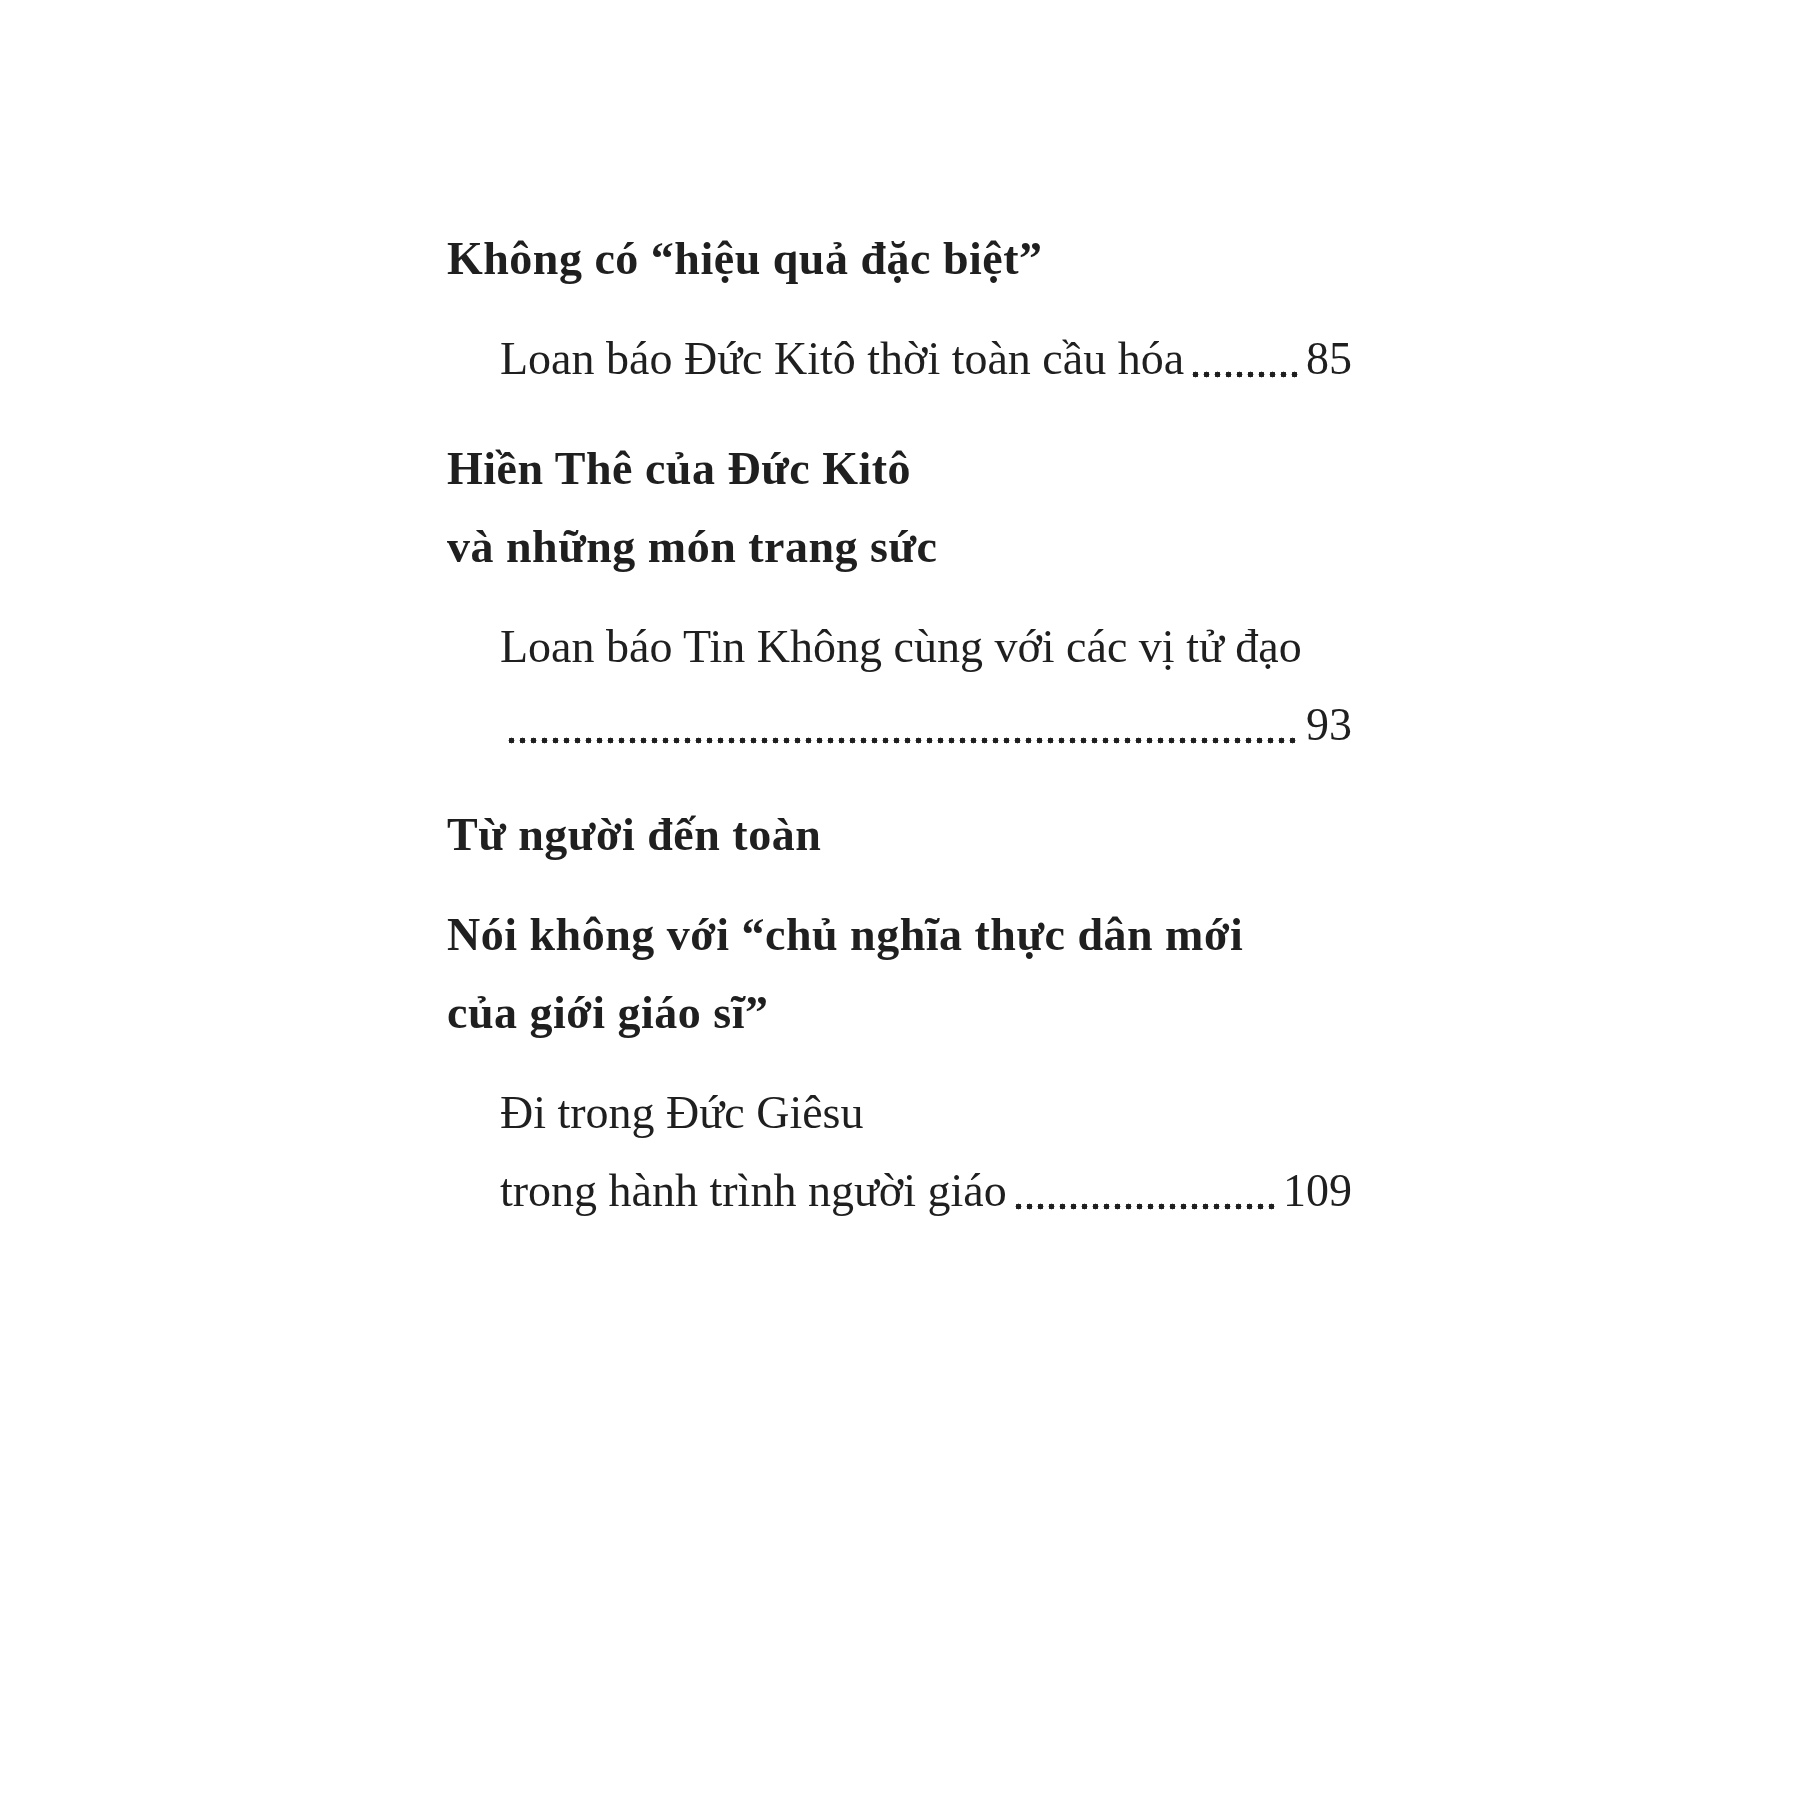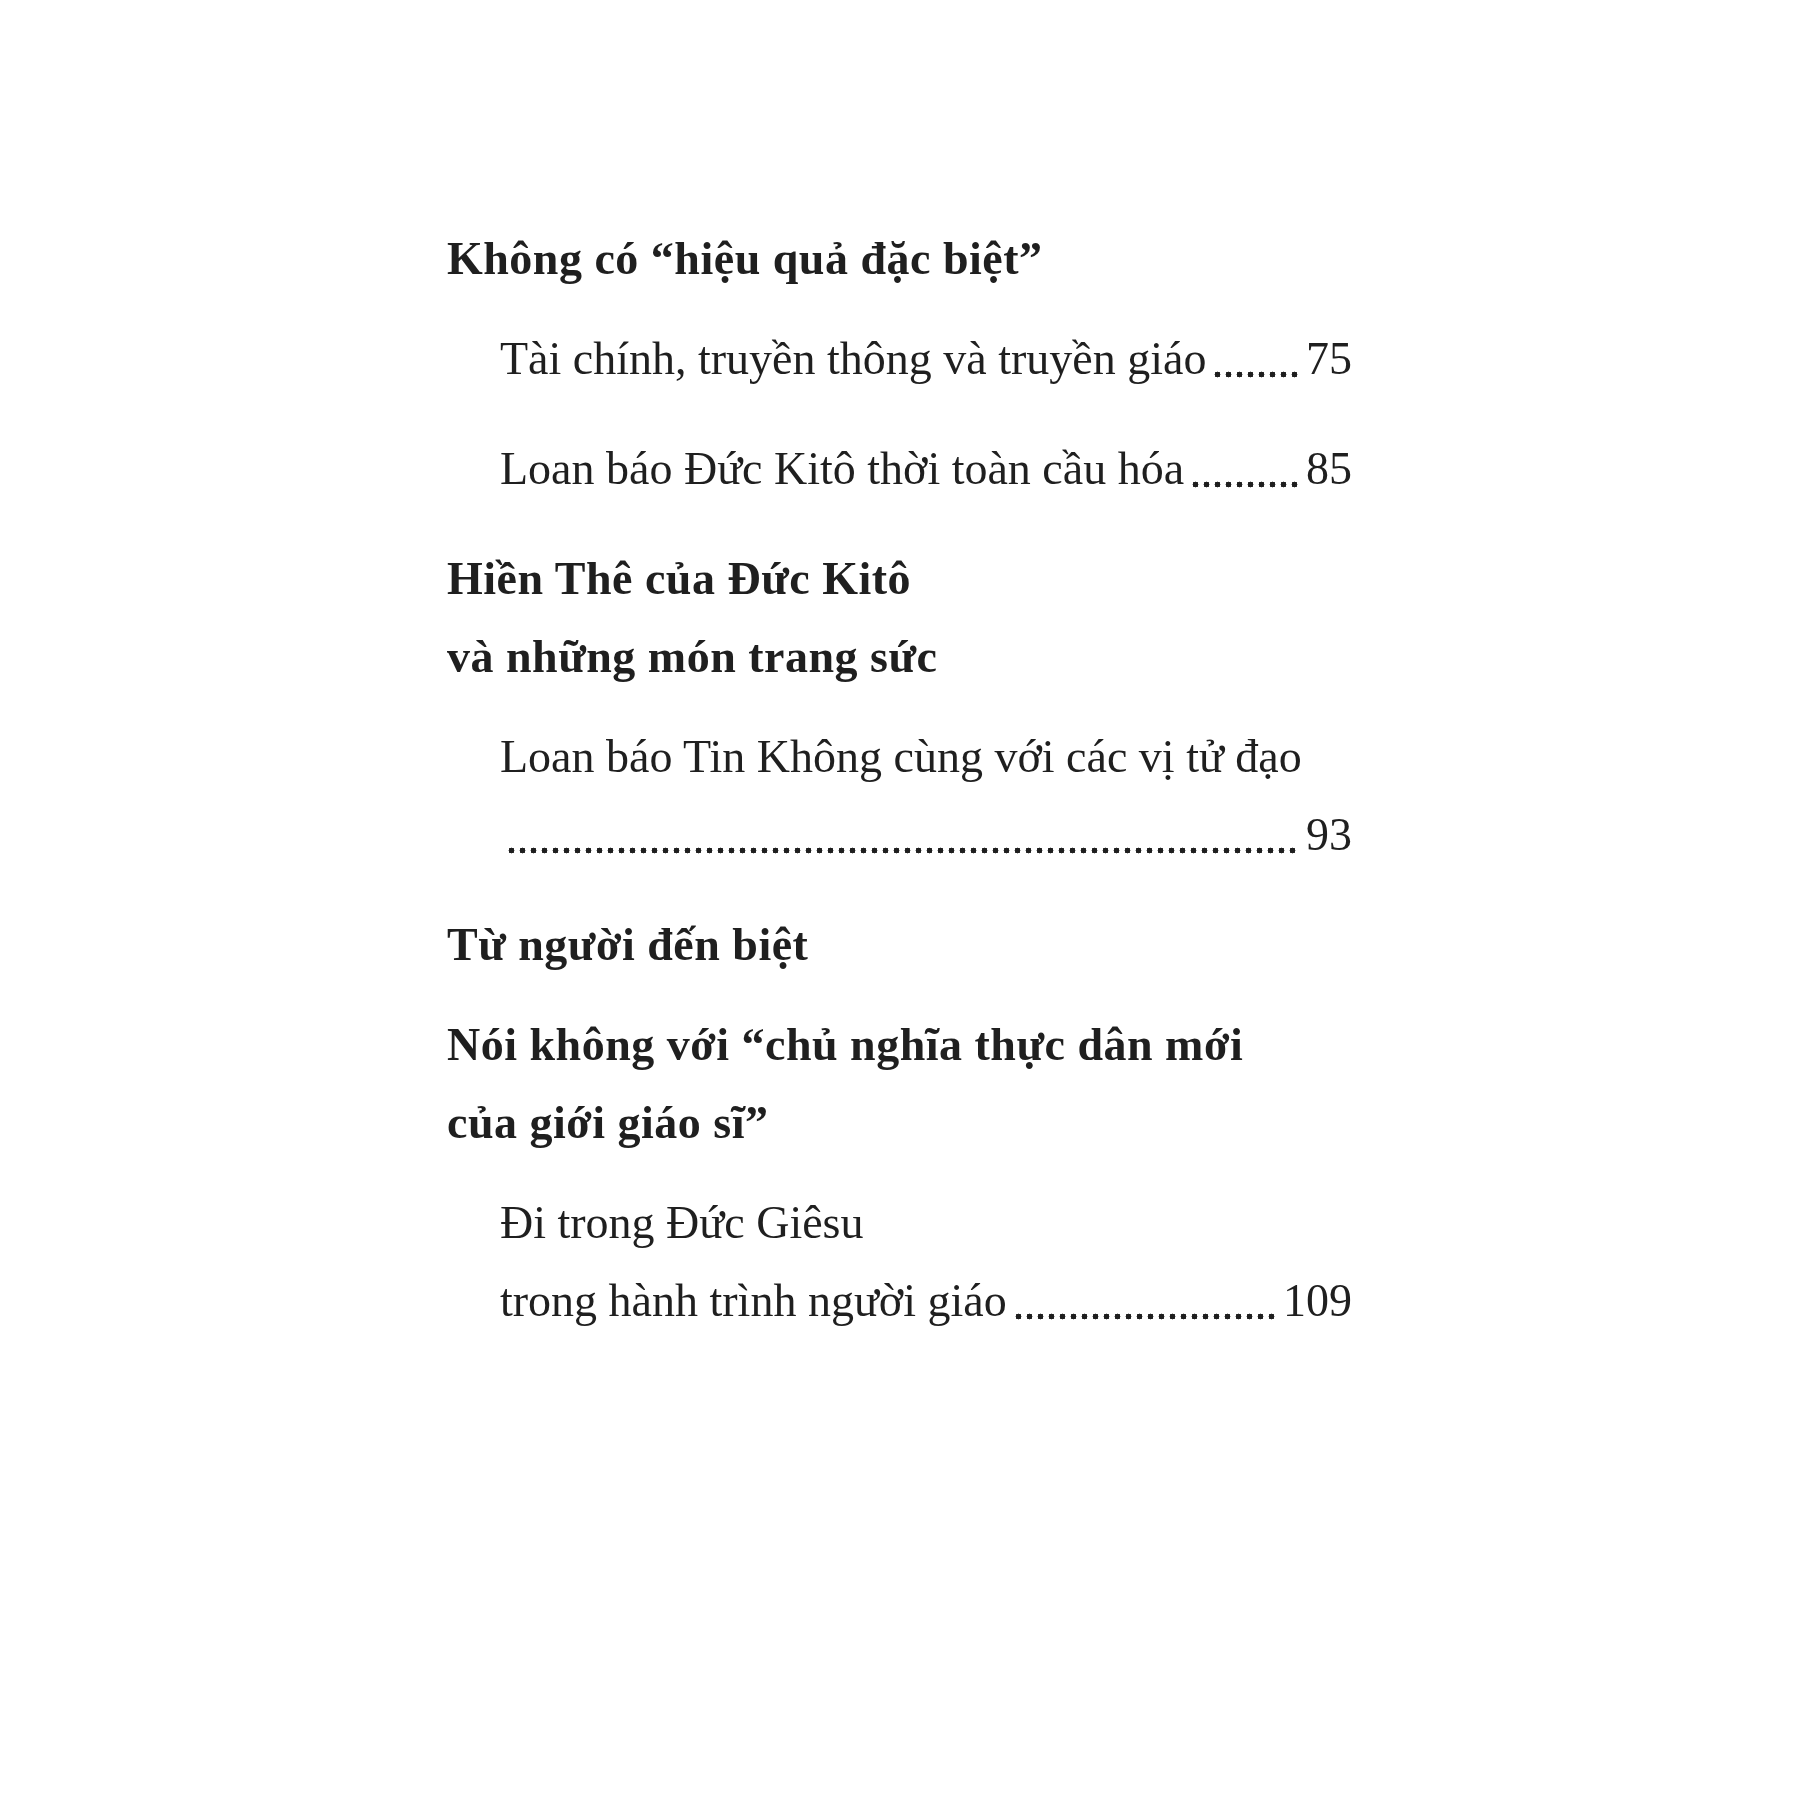--- a/index.html
+++ b/index.html
@@ -63,35 +63,32 @@
 </style>
 </head>
 <body>
 
 <main class="page">
   <section class="toc" id="toc">
       <div class="block heading">
         <div class="line">Không có “hiệu quả đặc biệt”</div>
       </div>
       <div class="block item">
-        <div class="line leader-line"><span class="line-text">Tài chính, truyền thông và truyền giáo</span><span class="dots"></span><span class="page-num">75</span></div>
-      </div>
-      <div class="block item">
         <div class="line leader-line"><span class="line-text">Loan báo Đức Kitô thời toàn cầu hóa</span><span class="dots"></span><span class="page-num">85</span></div>
       </div>
       <div class="block heading">
         <div class="line">Hiền Thê của Đức Kitô</div>
         <div class="line">và những món trang sức</div>
       </div>
       <div class="block item">
         <div class="line">Loan báo Tin Không cùng với các vị tử đạo</div>
         <div class="line leader-line"><span class="dots"></span><span class="page-num">93</span></div>
       </div>
       <div class="block heading">
-        <div class="line">Từ người đến biệt</div>
+        <div class="line">Từ người đến toàn</div>
       </div>
       <div class="block heading">
         <div class="line">Nói không với “chủ nghĩa thực dân mới</div>
         <div class="line">của giới giáo sĩ”</div>
       </div>
       <div class="block item">
         <div class="line">Đi trong Đức Giêsu</div>
         <div class="line leader-line"><span class="line-text">trong hành trình người giáo</span><span class="dots"></span><span class="page-num">109</span></div>
       </div>
     </section>

